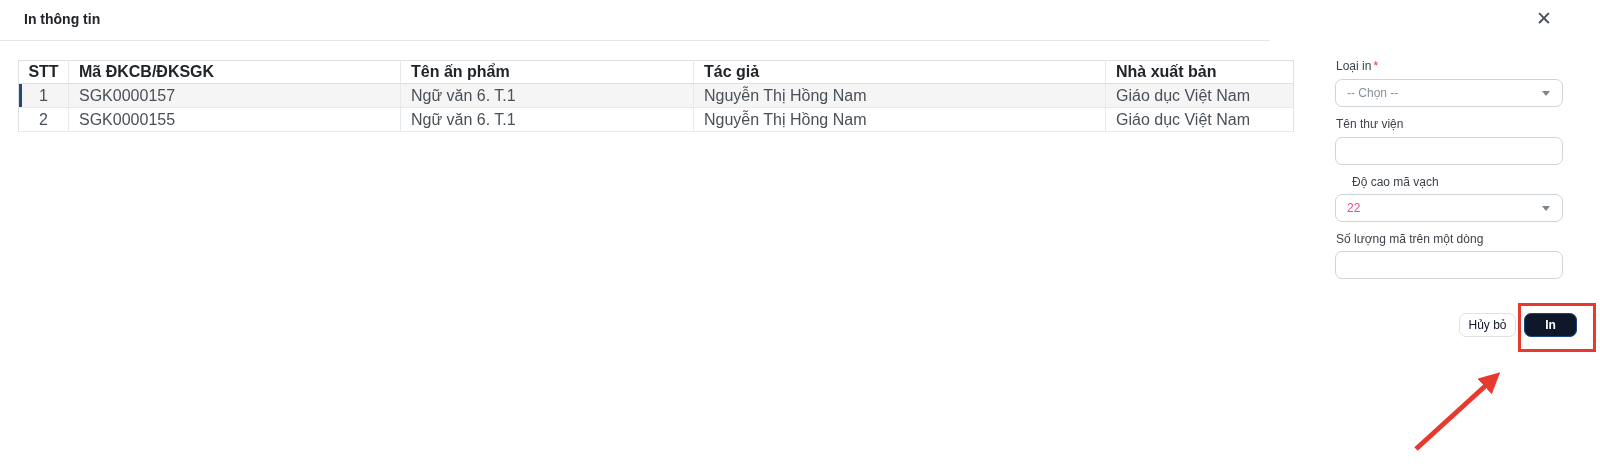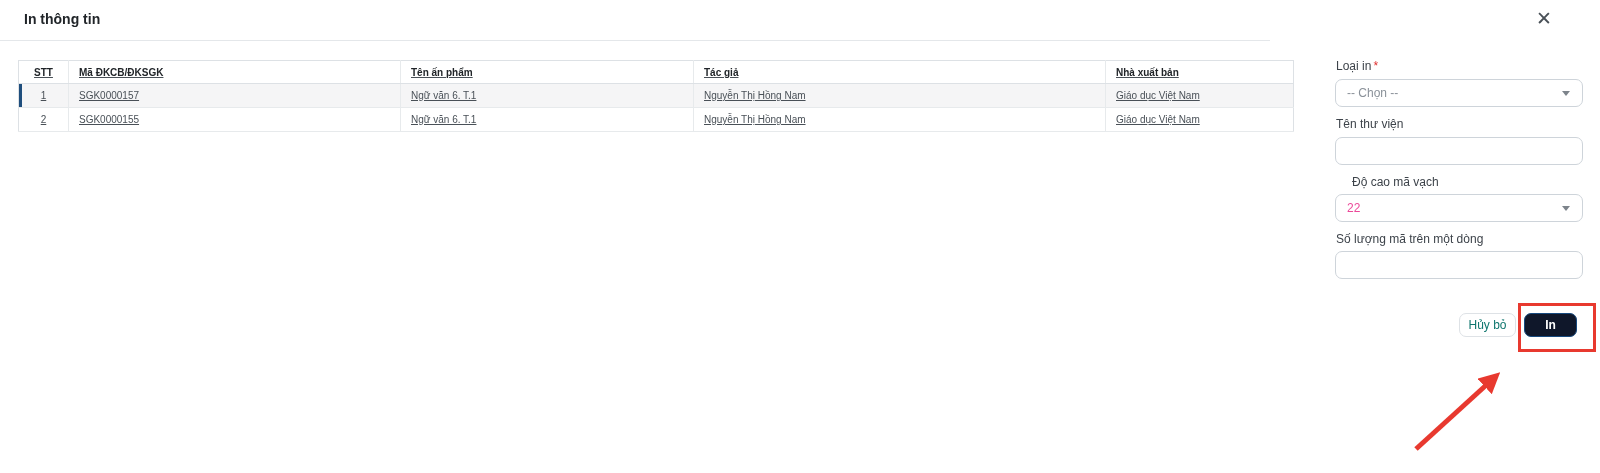--- a/index.html
+++ b/index.html
@@ -25,43 +25,43 @@
   .dlg-close {
     position:absolute; left:1531px; top:6px; width:26px; height:26px;
     font-size:19px; line-height:26px; text-align:center; color:#495057;
     cursor:pointer; user-select:none;
   }
 
   
   .grid-wrap { position:absolute; left:18px; top:60px; width:1275px; }
   table.grid {
     width:1275px; border-collapse:collapse; table-layout:fixed;
-    font-size:10px; color:#495057;
-    border:1px solid #dde1e5; background:#fff;text-decoration:underline;
+    font-size:16px; color:#495057;
+    border:1px solid #dde1e5; background:#fff;
   }
   table.grid th {
     height:23px; font-weight:bold; color:#212529; text-align:left;
     padding:0 10px; border-bottom:1px solid #dde1e5; border-right:1px solid #e7eaec;
     white-space:nowrap; overflow:hidden;
   }
   table.grid td {
     height:24px; padding:0 10px; border-bottom:1px solid #e7eaec; border-right:1px solid #e7eaec;
     white-space:nowrap; overflow:hidden;
   }
   table.grid th:last-child, table.grid td:last-child { border-right:none; }
   table.grid th.c-stt, table.grid td.c-stt { text-align:center; padding:0 4px; }
   tr.row-selected td { background:#f5f5f6; }
   tr.row-selected td:first-child { box-shadow:inset 3px 0 0 #1f4e7d; }
 
   
   .panel { position:absolute; left:1335px; top:0; width:248px; }
   .fld-label { position:absolute; font-size:12px; color:#3d434a; white-space:nowrap;text-align:right; }
   .req { color:#e03131; margin-left:2px; }
   .select, .text-input {
-    position:absolute; left:0; width:248px; height:28px;
+    position:absolute; left:0; width:228px; height:28px;
     border:1px solid #ced4da; border-radius:7px; background:#fff;
   }
   .select { cursor:pointer; }
   .select .sel-text {
     display:block; line-height:26px; padding:0 26px 0 11px; font-size:12px; color:#ec4899;
     overflow:hidden; white-space:nowrap;
   }
   .select .sel-text.placeholder { color:#8a9199; }
   .caret-down {
     position:absolute; right:12px; top:11px; width:0; height:0;
@@ -71,21 +71,21 @@
   .text-input { font-family:inherit; font-size:12px; padding:0 11px; color:#212529; outline:none; }
 
   
   .btn {
     position:absolute; height:24px; font-size:12px; border-radius:7px;
     display:flex; align-items:center; justify-content:center; cursor:pointer;
     font-family:inherit;
   }
   .btn-cancel {
     left:1459px; top:313px; width:57px;
-    background:#fff; border:1px solid #dee2e6; color:#0f766e;
+    background:#fff; border:1px solid #dee2e6; color:#0f172a;
   }
   .btn-print {
     left:1524px; top:313px; width:53px;
     background:#0f172a; border:1px solid #17497e; color:#ffffff; font-weight:bold;
   }
 
   
   .annot-box {
     position:absolute; left:1518px; top:303px; width:78px; height:49px;
     border:3px solid #e8392f; pointer-events:none;

